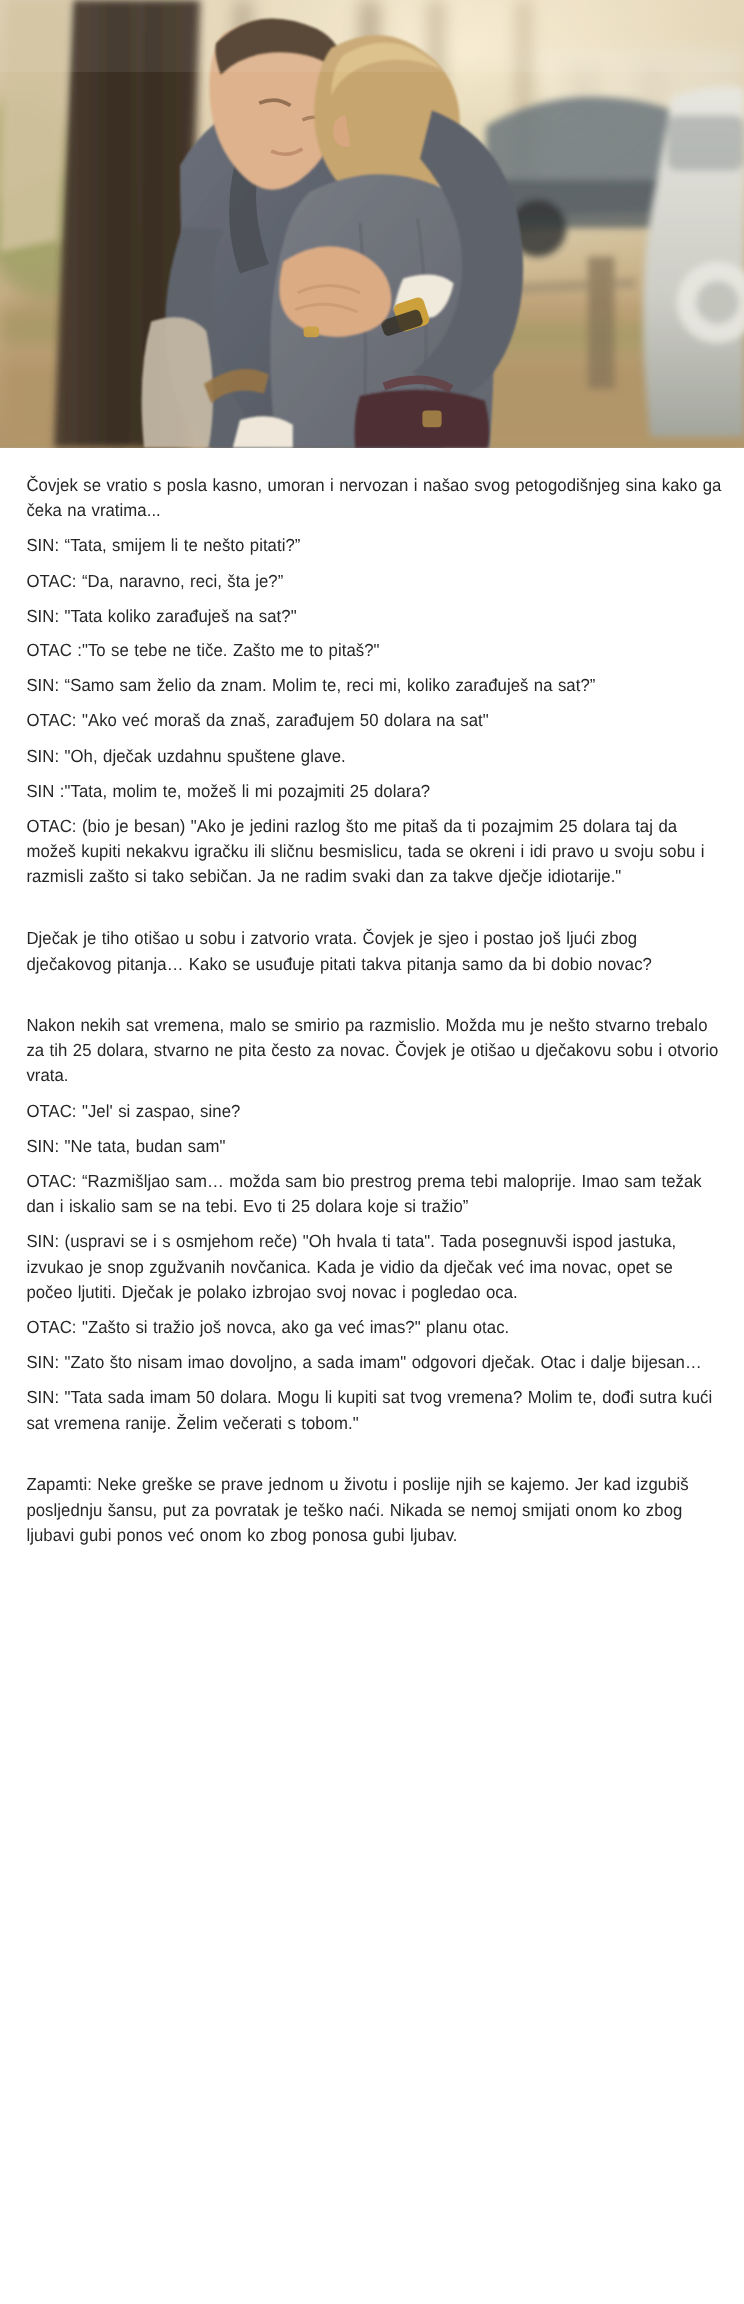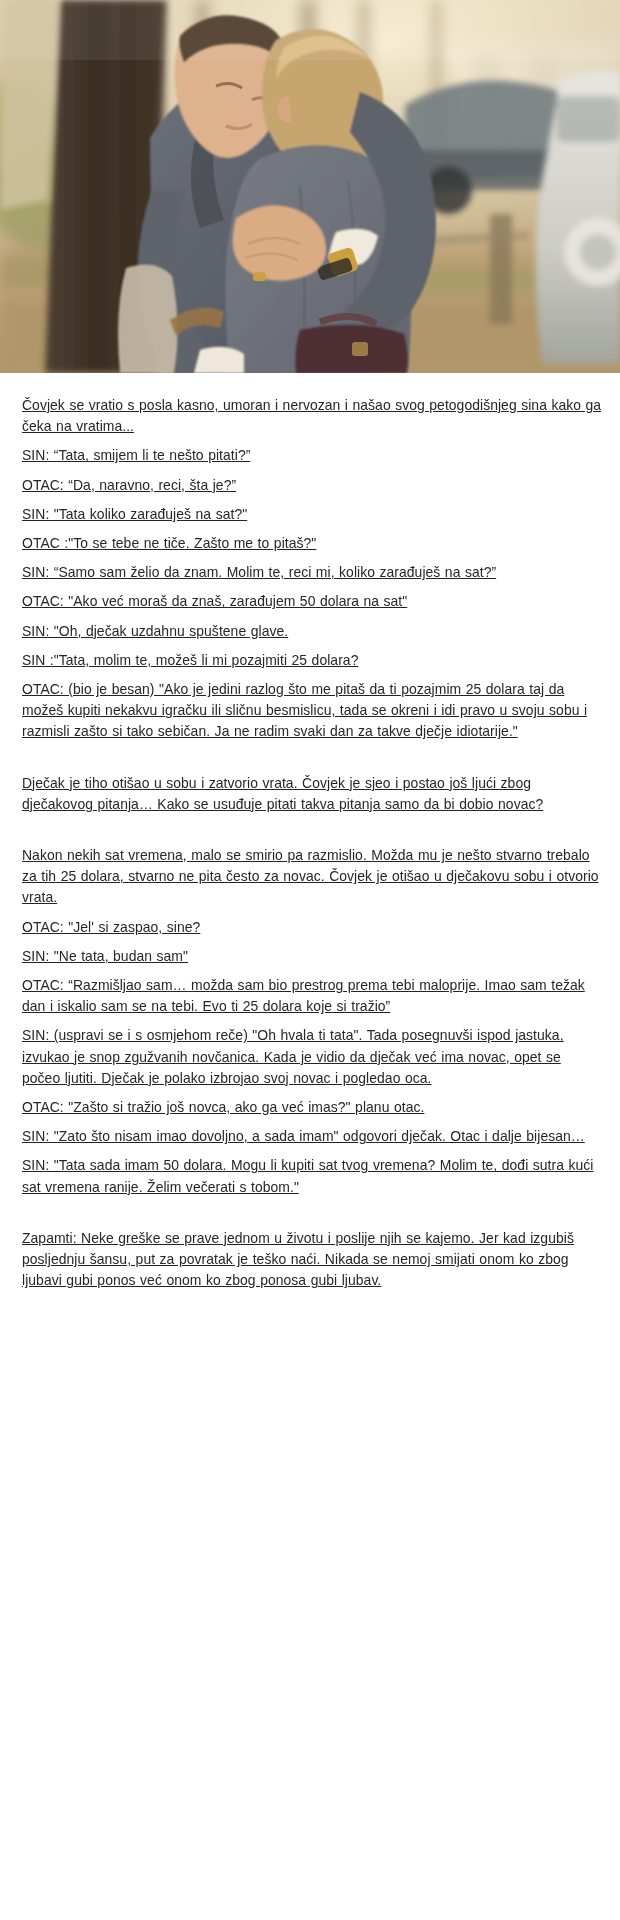--- a/index.html
+++ b/index.html
@@ -30,21 +30,20 @@
     height: 373px;
     position: relative;
     overflow: hidden;
     background: #7a6a52;
   }
   .hero svg { display: block; width: 620px; height: 373px; }
 
   
   .article {
     padding: 22px 18px 26px 22px;
-    text-decoration: underline;
   }
   .para {
     font-size: 14.6px;
     line-height: 21.2px;
     letter-spacing: 0.05px;
     color: #262626;
     margin: 0 0 8px 0;
     text-align: left;
     word-spacing: 0.6px;
     transform: scaleX(0.955);

